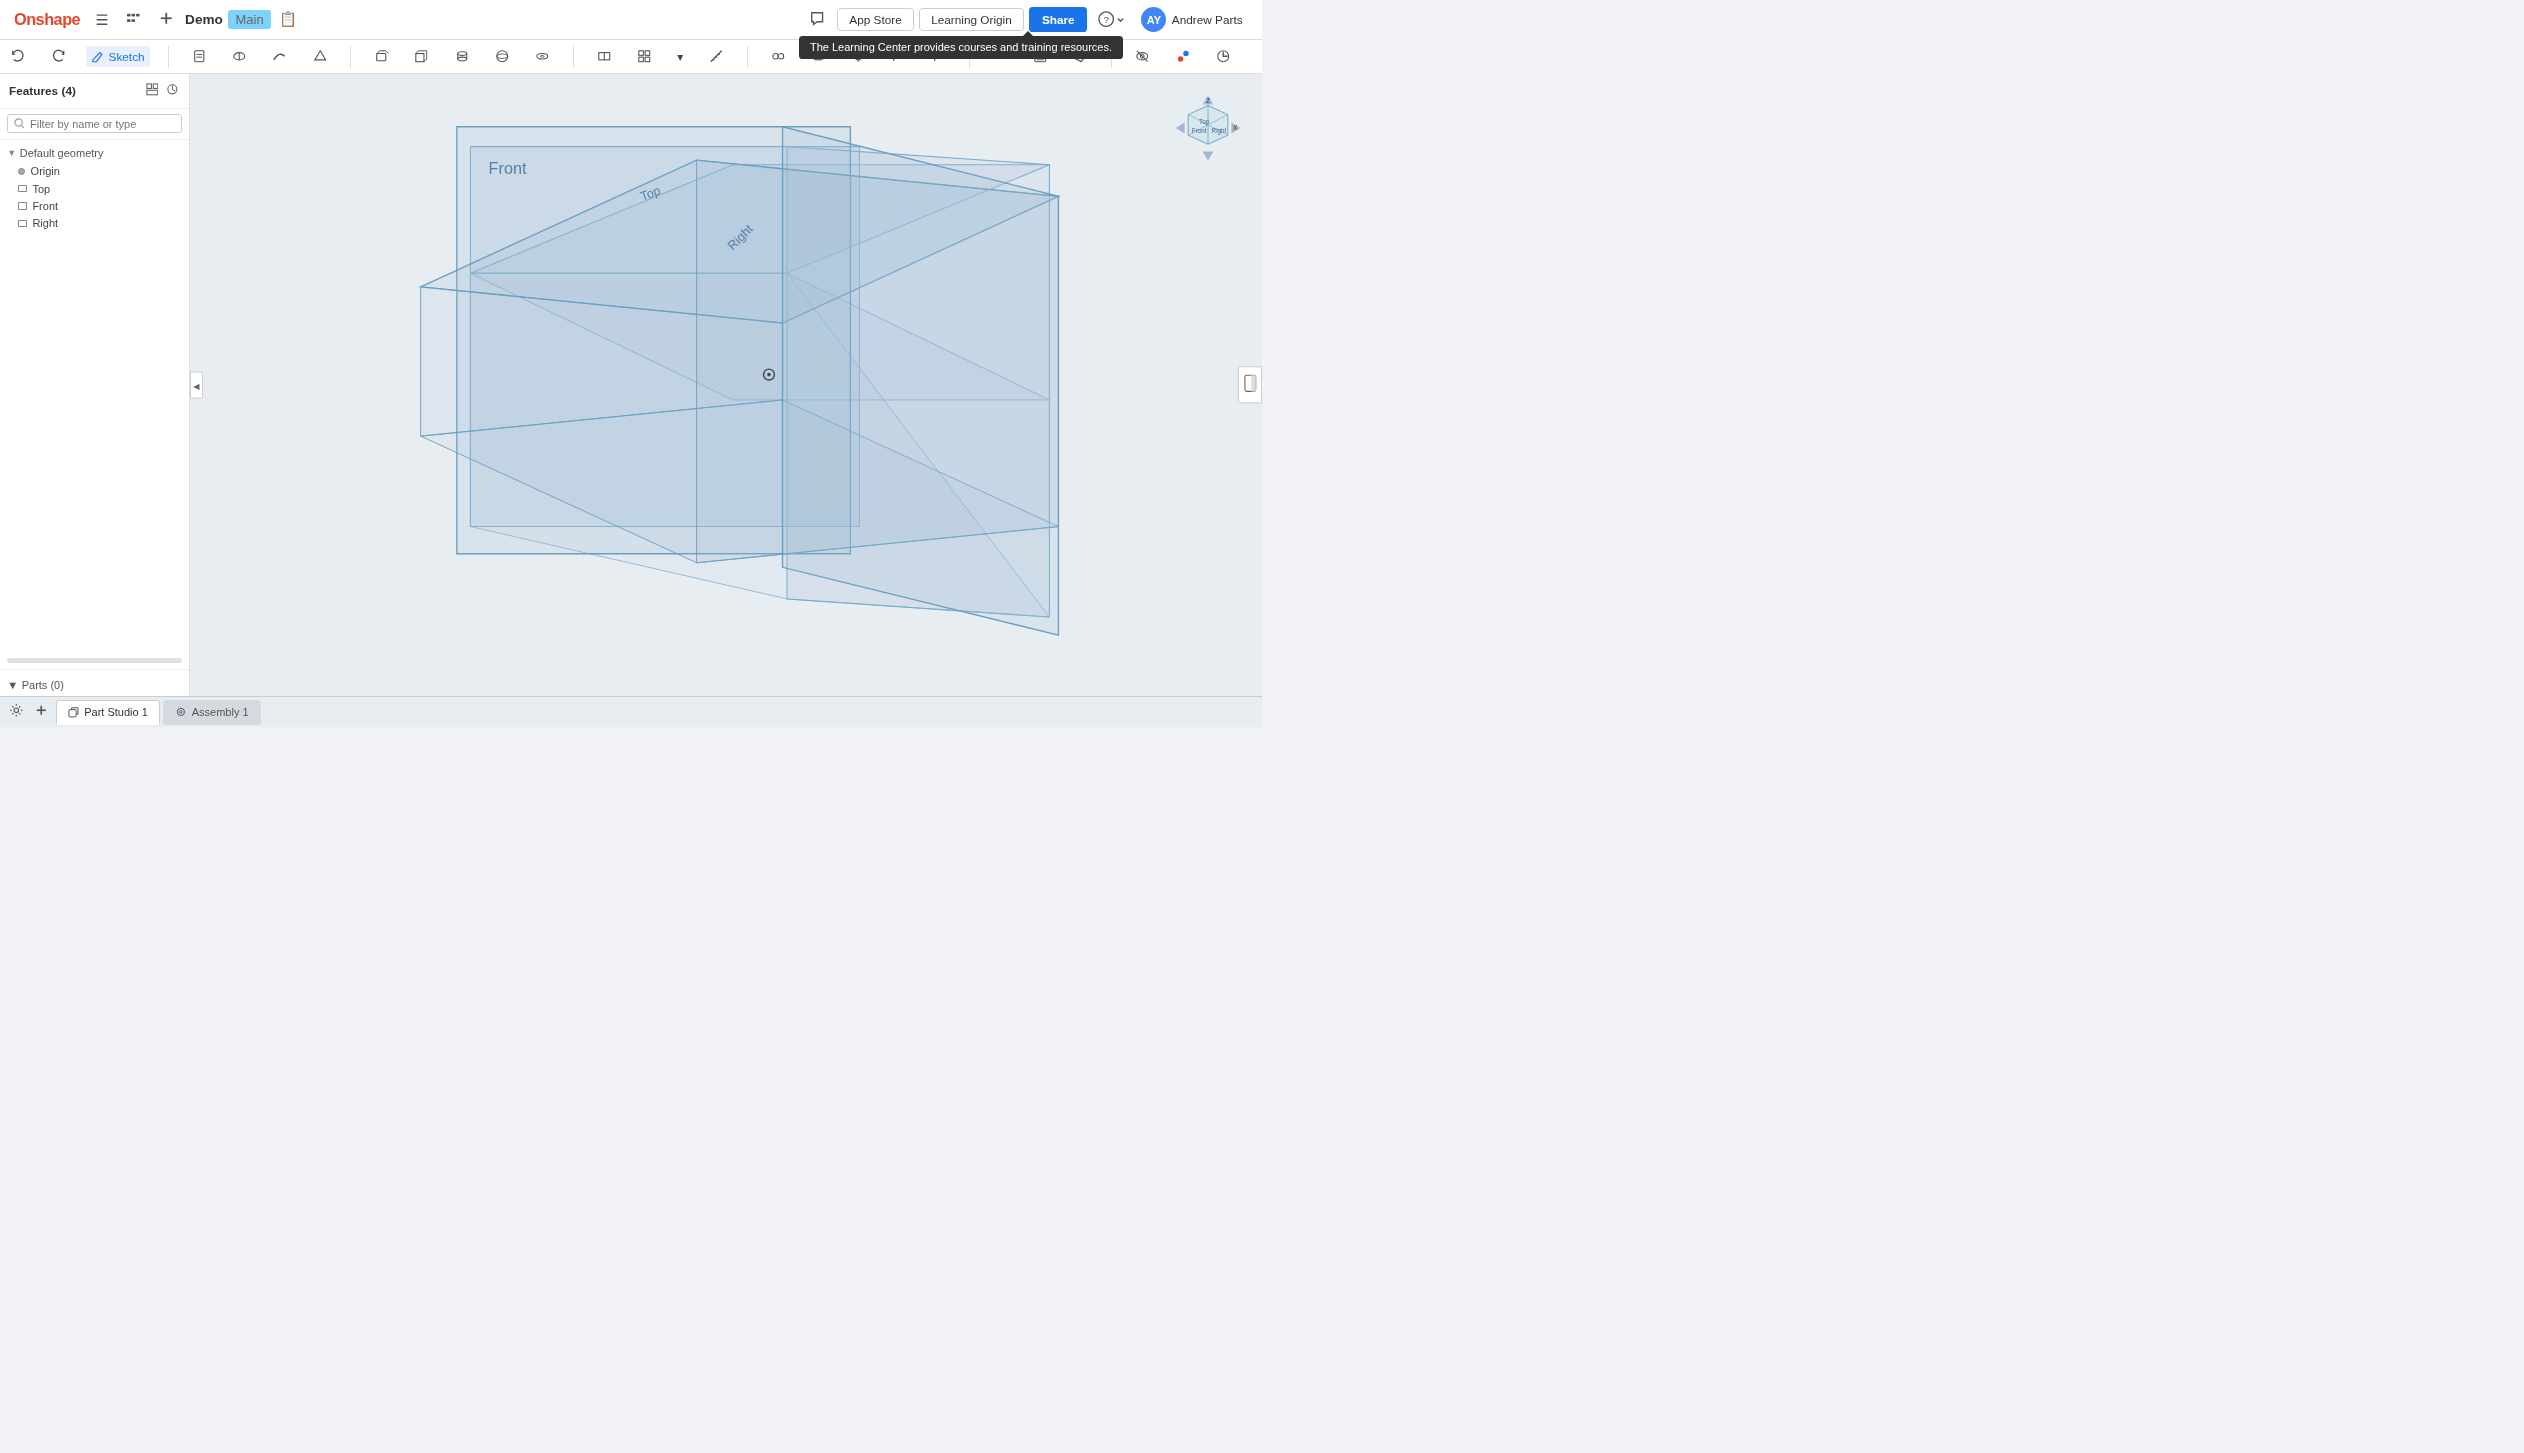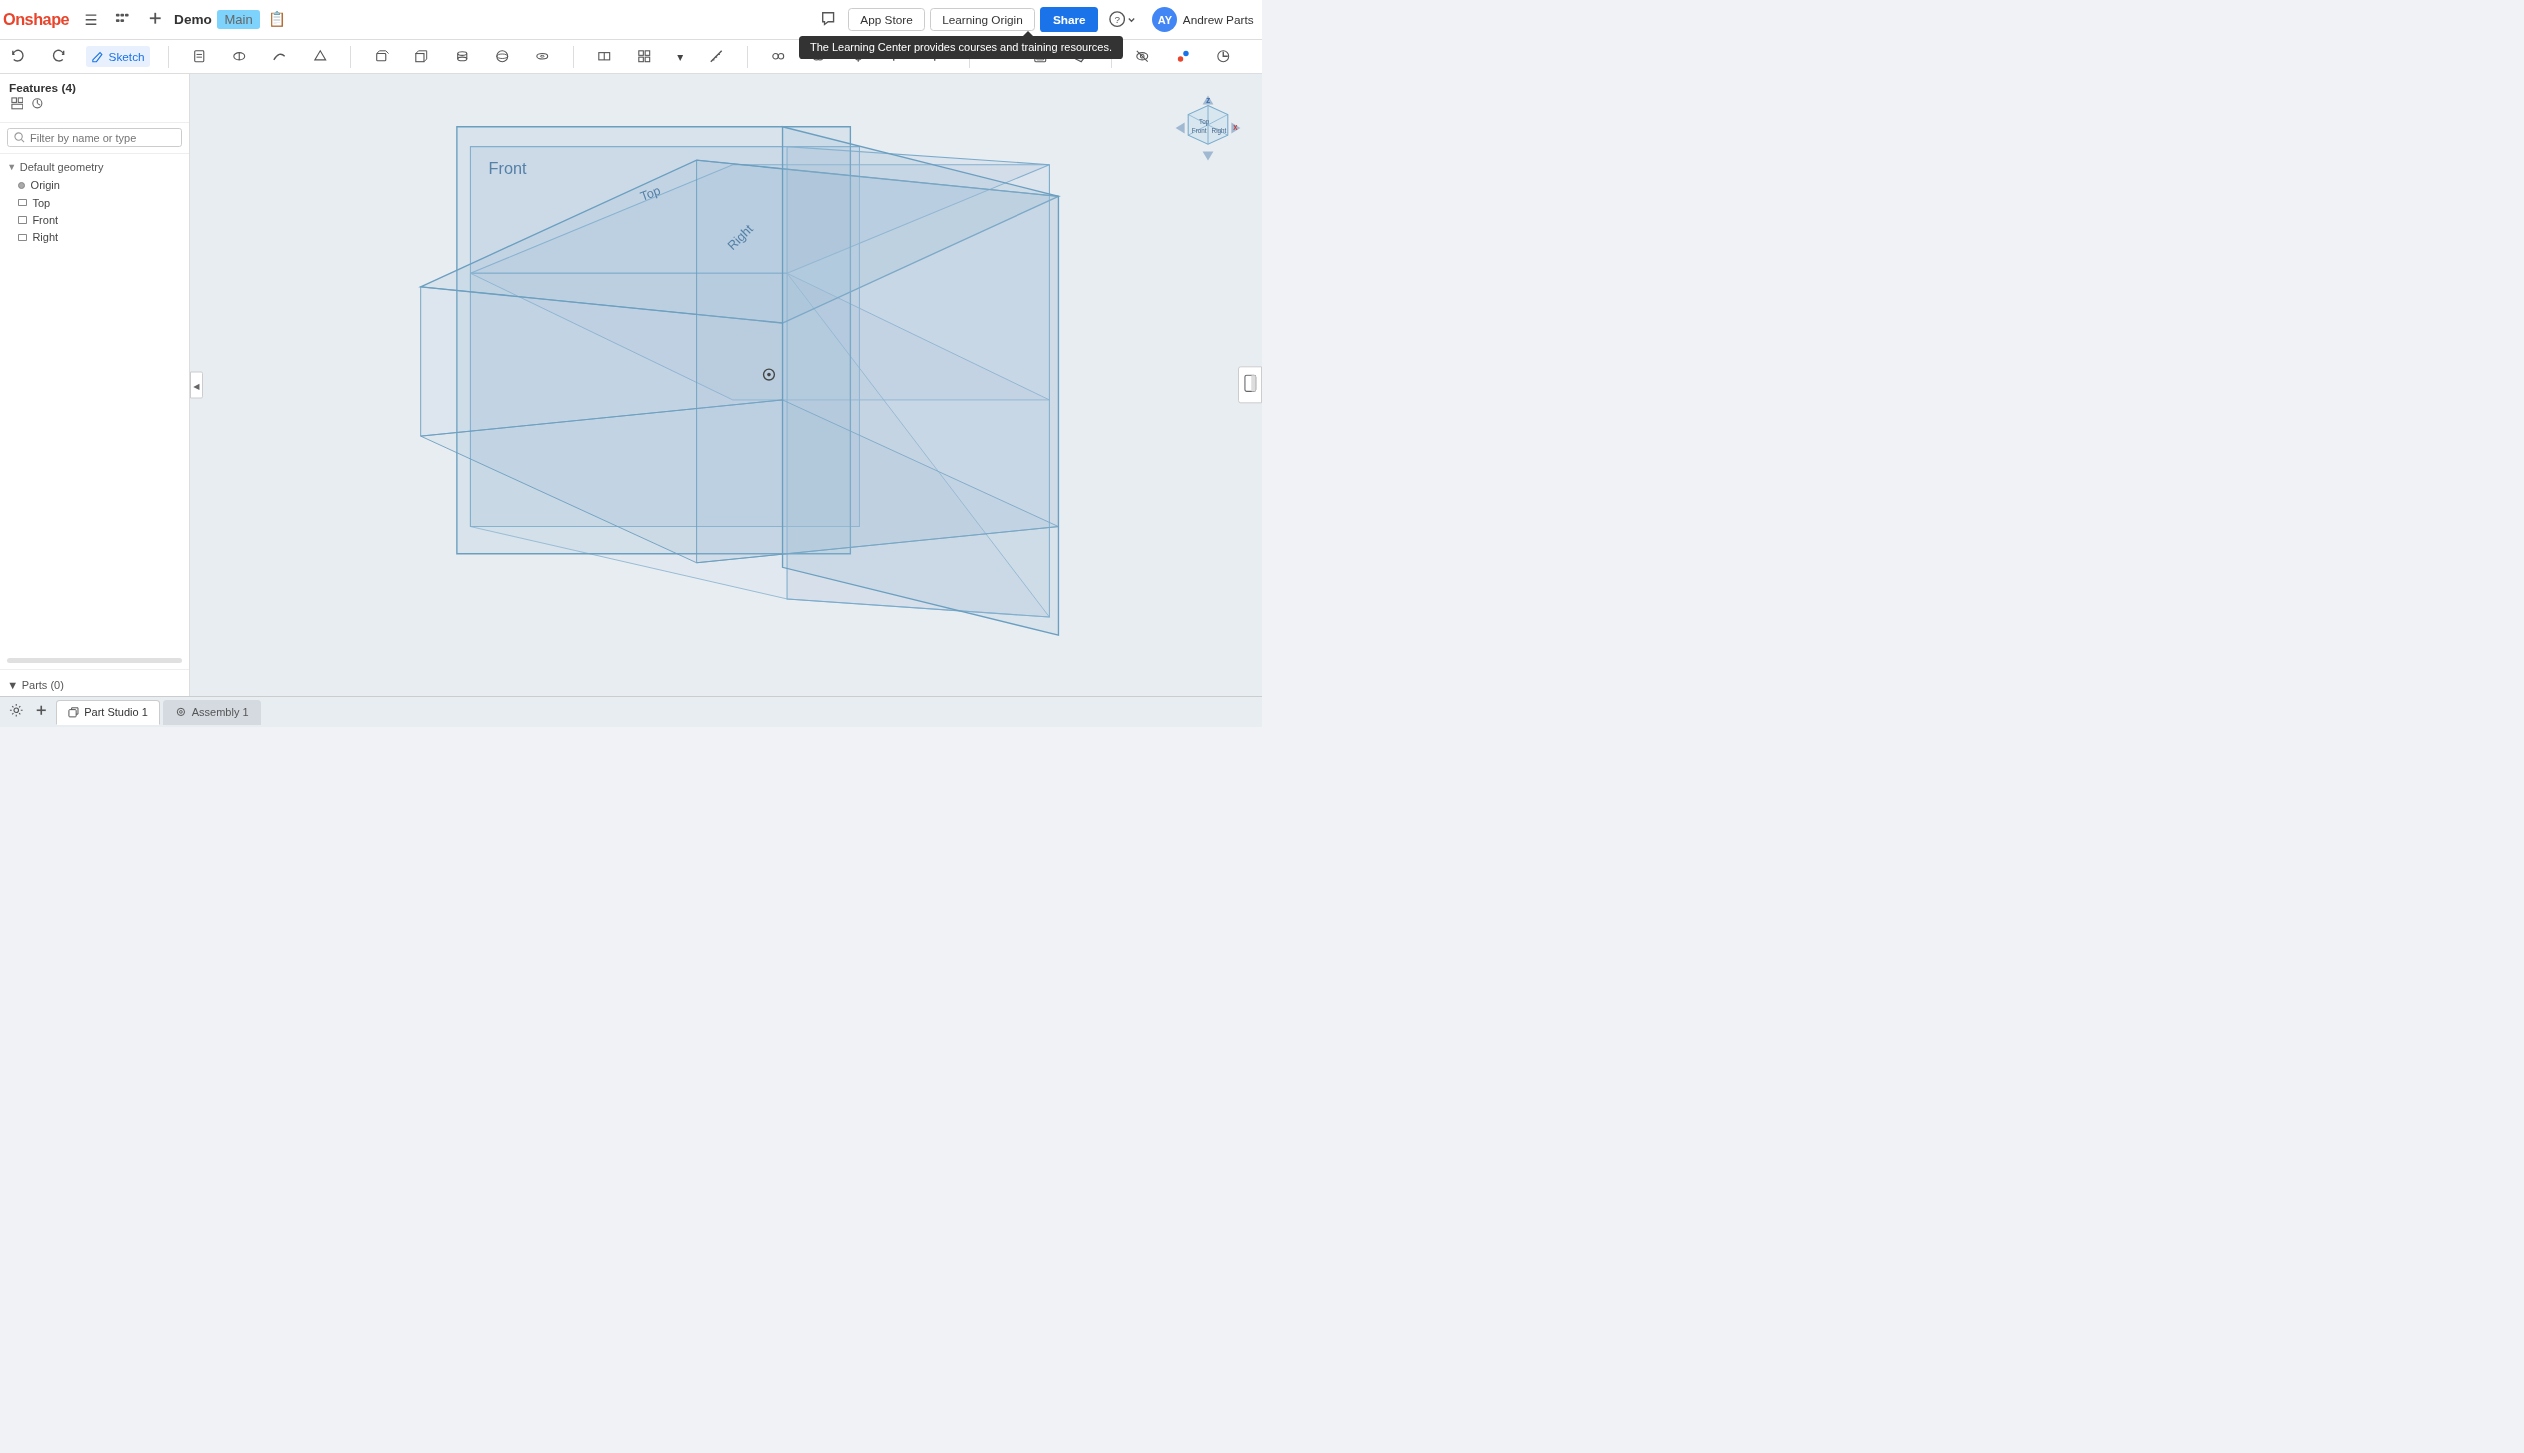--- a/index.html
+++ b/index.html
@@ -5,21 +5,21 @@
     * { box-sizing: border-box; margin: 0; padding: 0; }
     body { font-family: 'Segoe UI', Arial, sans-serif; background: #f0f2f5; overflow: hidden; width: 1262px; height: 727px; transform-origin: top left; }
     
     
     #navbar {
       display: flex;
       align-items: center;
       background: #fff;
       border-bottom: 0.9px solid #ddd;
       height: 40px;
-      padding: 0 3px;
+      padding: 0 14px;
       gap: 5.4px;
       position: relative;
       z-index: 100;
       justify-content: center;
     }
     .nav-logo {
       color: #e8452c;
       font-weight: 900;
       font-size: 16.3px;
       letter-spacing: -0.5px;
@@ -183,24 +183,24 @@
     #sidebar {
       width: 190px;
       background: #fff;
       border-right: 0.9px solid #ddd;
       display: flex;
       flex-direction: column;
       overflow: hidden;
     }
     .sidebar-header {
       display: flex;
+      align-items: center;
       justify-content: space-between;
       padding: 7.2px 9px;
       border-bottom: 0.9px solid #eee;
-      flex-direction: column;
     }
     .sidebar-title {
       font-size: 11.8px;
       font-weight: 600;
       color: #333;
     }
     .sidebar-header-icons {
       display: flex;
       gap: 3.6px;
     }

